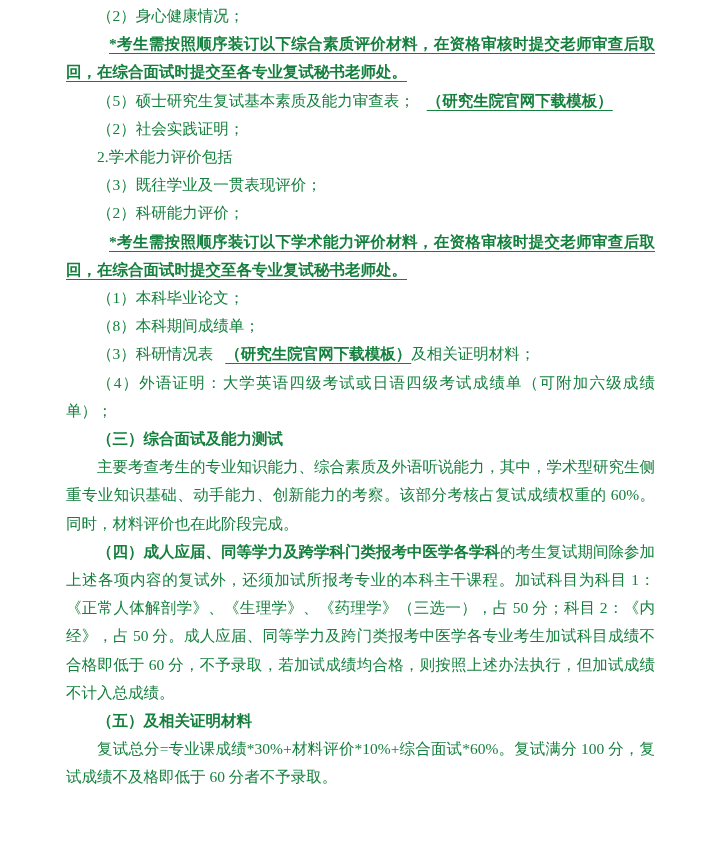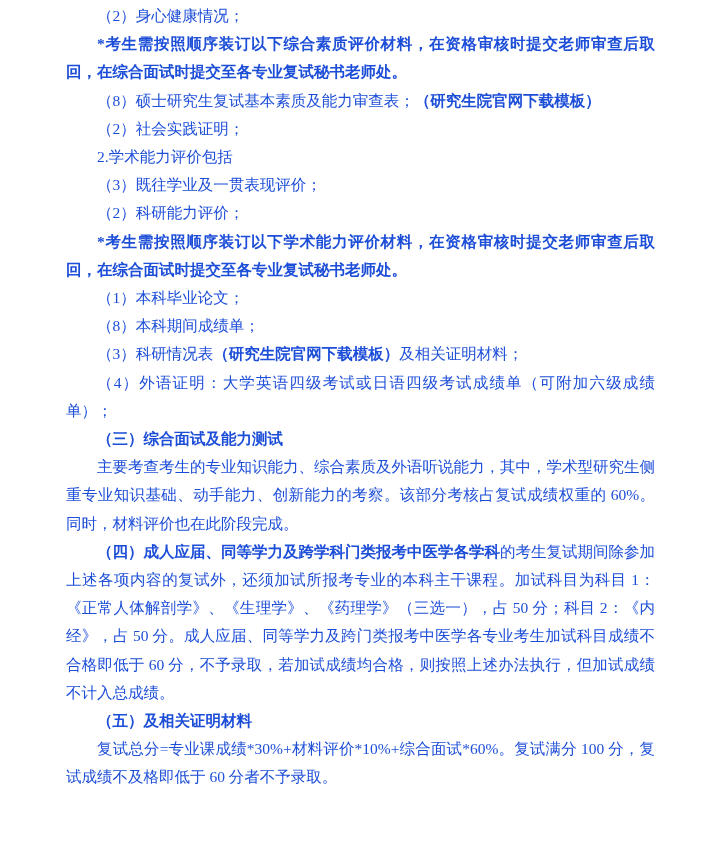--- a/index.html
+++ b/index.html
@@ -22,37 +22,39 @@
     width: 100%;
   }
   p.para {
     margin: 0;
     padding: 0;
     font-size: 15.5px;
     line-height: 28.2px;
     text-align: justify;
     text-indent: 2em;
     word-break: break-all;
-    color: #1d4ed8;
+    color: #15803d;
   }
   .run { font-weight: normal; }
   .b { font-weight: bold; }
   .u {
+    text-decoration: underline;
     text-decoration-thickness: 1px;
     text-underline-offset: 4px;
+    margin-left: 12px;
   }
 </style>
 </head>
 <body>
 
 <div class="page">
   <div class="doc-body">
       <p class="para"><span class="run">（2）身心健康情况；</span></p>
       <p class="para"><span class="run b u">*考生需按照顺序装订以下综合素质评价材料，在资格审核时提交老师审查后取回，在综合面试时提交至各专业复试秘书老师处。</span></p>
-      <p class="para"><span class="run">（8）硕士研究生复试基本素质及能力审查表；</span><span class="run b u">（研究生院官网下载模板）</span></p>
+      <p class="para"><span class="run">（5）硕士研究生复试基本素质及能力审查表；</span><span class="run b u">（研究生院官网下载模板）</span></p>
       <p class="para"><span class="run">（2）社会实践证明；</span></p>
       <p class="para"><span class="run">2.学术能力评价包括</span></p>
       <p class="para"><span class="run">（3）既往学业及一贯表现评价；</span></p>
       <p class="para"><span class="run">（2）科研能力评价；</span></p>
       <p class="para"><span class="run b u">*考生需按照顺序装订以下学术能力评价材料，在资格审核时提交老师审查后取回，在综合面试时提交至各专业复试秘书老师处。</span></p>
       <p class="para"><span class="run">（1）本科毕业论文；</span></p>
       <p class="para"><span class="run">（8）本科期间成绩单；</span></p>
       <p class="para"><span class="run">（3）科研情况表</span><span class="run b u">（研究生院官网下载模板）</span><span class="run">及相关证明材料；</span></p>
       <p class="para"><span class="run">（4）外语证明：大学英语四级考试或日语四级考试成绩单（可附加六级成绩单）；</span></p>
       <p class="para"><span class="run b">（三）综合面试及能力测试</span></p>

